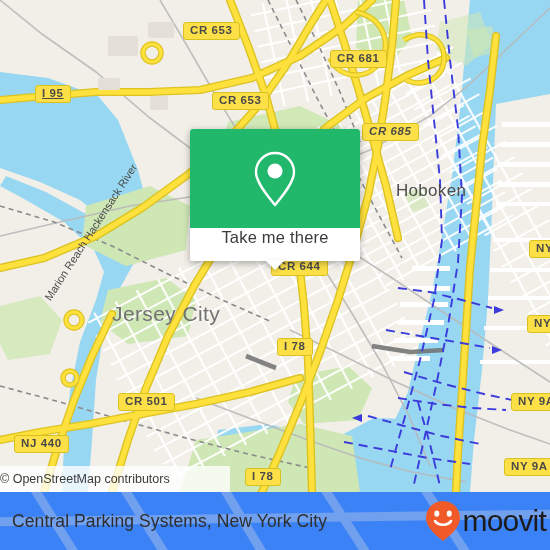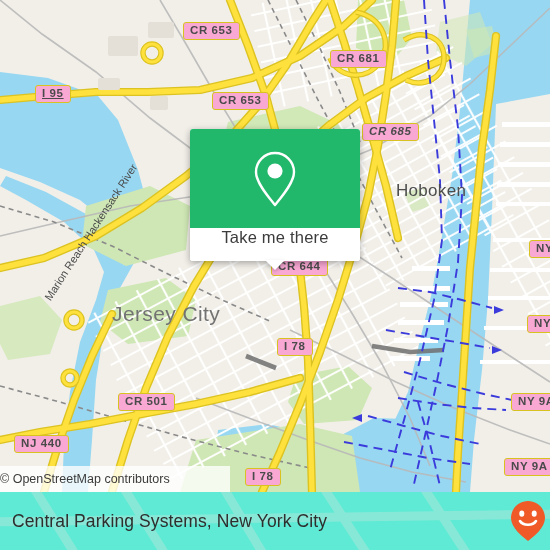--- a/index.html
+++ b/index.html
@@ -54,21 +54,21 @@
   }
   .river-label {
     font-size: 11px;
     color: #4a4a4a;
     transform-origin: left top;
   }
 
   
   .shield {
     position: absolute;
-    background: #f9a8d4;
+    background: #fde047;
     border: 1.6px solid #d8c21f;
     border-radius: 3px;
     color: #4a4a4a;
     font-size: 11.5px;
     font-weight: bold;
     letter-spacing: 0.6px;
     padding: 2px 6px 3px 6px;
     line-height: 11px;
     white-space: nowrap;
     box-sizing: border-box;
@@ -135,21 +135,21 @@
     filter: drop-shadow(0 2px 2px rgba(0,0,0,0.20));
   }
 
   
   #bottom-bar {
     position: absolute;
     left: 0;
     top: 492px;
     width: 550px;
     height: 58px;
-    background: #5eead4;
+    background: #3b82f6;
     display: flex;
     align-items: center;
     justify-content: space-between;
     box-sizing: border-box;
     padding: 0 4px 0 12px;
     overflow: hidden;
   }
   #bottom-watermark {
     position: absolute;
     left: 0; top: 0;
@@ -484,16 +484,17 @@
     <div id="place-title">Central Parking Systems, New York City</div>
 
     <div id="moovit-logo">
       <svg width="36" height="42" viewBox="0 0 36 42">
         <path d="M18,1 C8.6,1 1,8.6 1,18 C1,27.6 12,36.5 18,41
                  C24,36.5 35,27.6 35,18 C35,8.6 27.4,1 18,1 Z" fill="#f05a28"></path>
         <ellipse cx="11.8" cy="13.6" rx="2.5" ry="3.2" fill="#ffffff"></ellipse>
         <ellipse cx="24.2" cy="13.6" rx="2.5" ry="3.2" fill="#ffffff"></ellipse>
         <path d="M10,21 C13,26 23,26 26,21" stroke="#ffffff" stroke-width="2.6" fill="none" stroke-linecap="round"></path>
       </svg>
+      <span id="moovit-wordmark">moovit</span>
     </div>
   </div>
 
 </div>
 
 </body></html>

